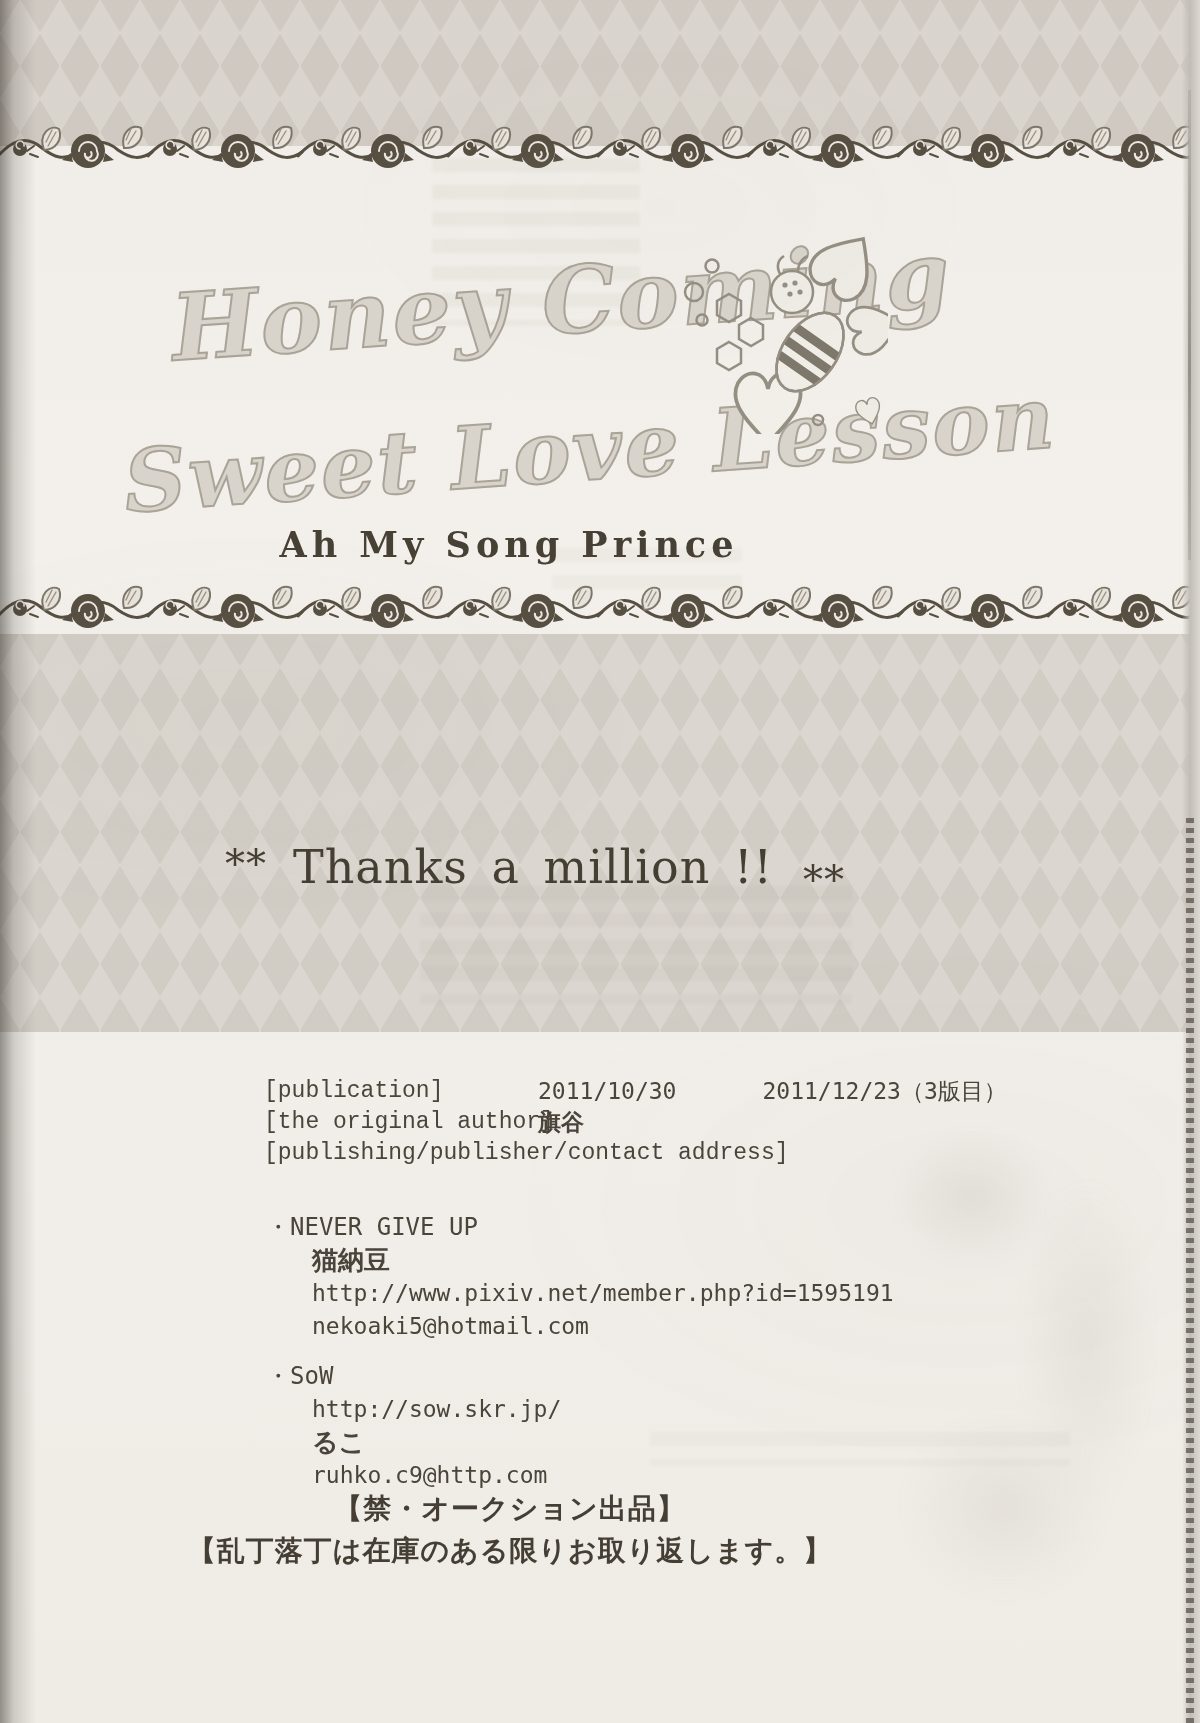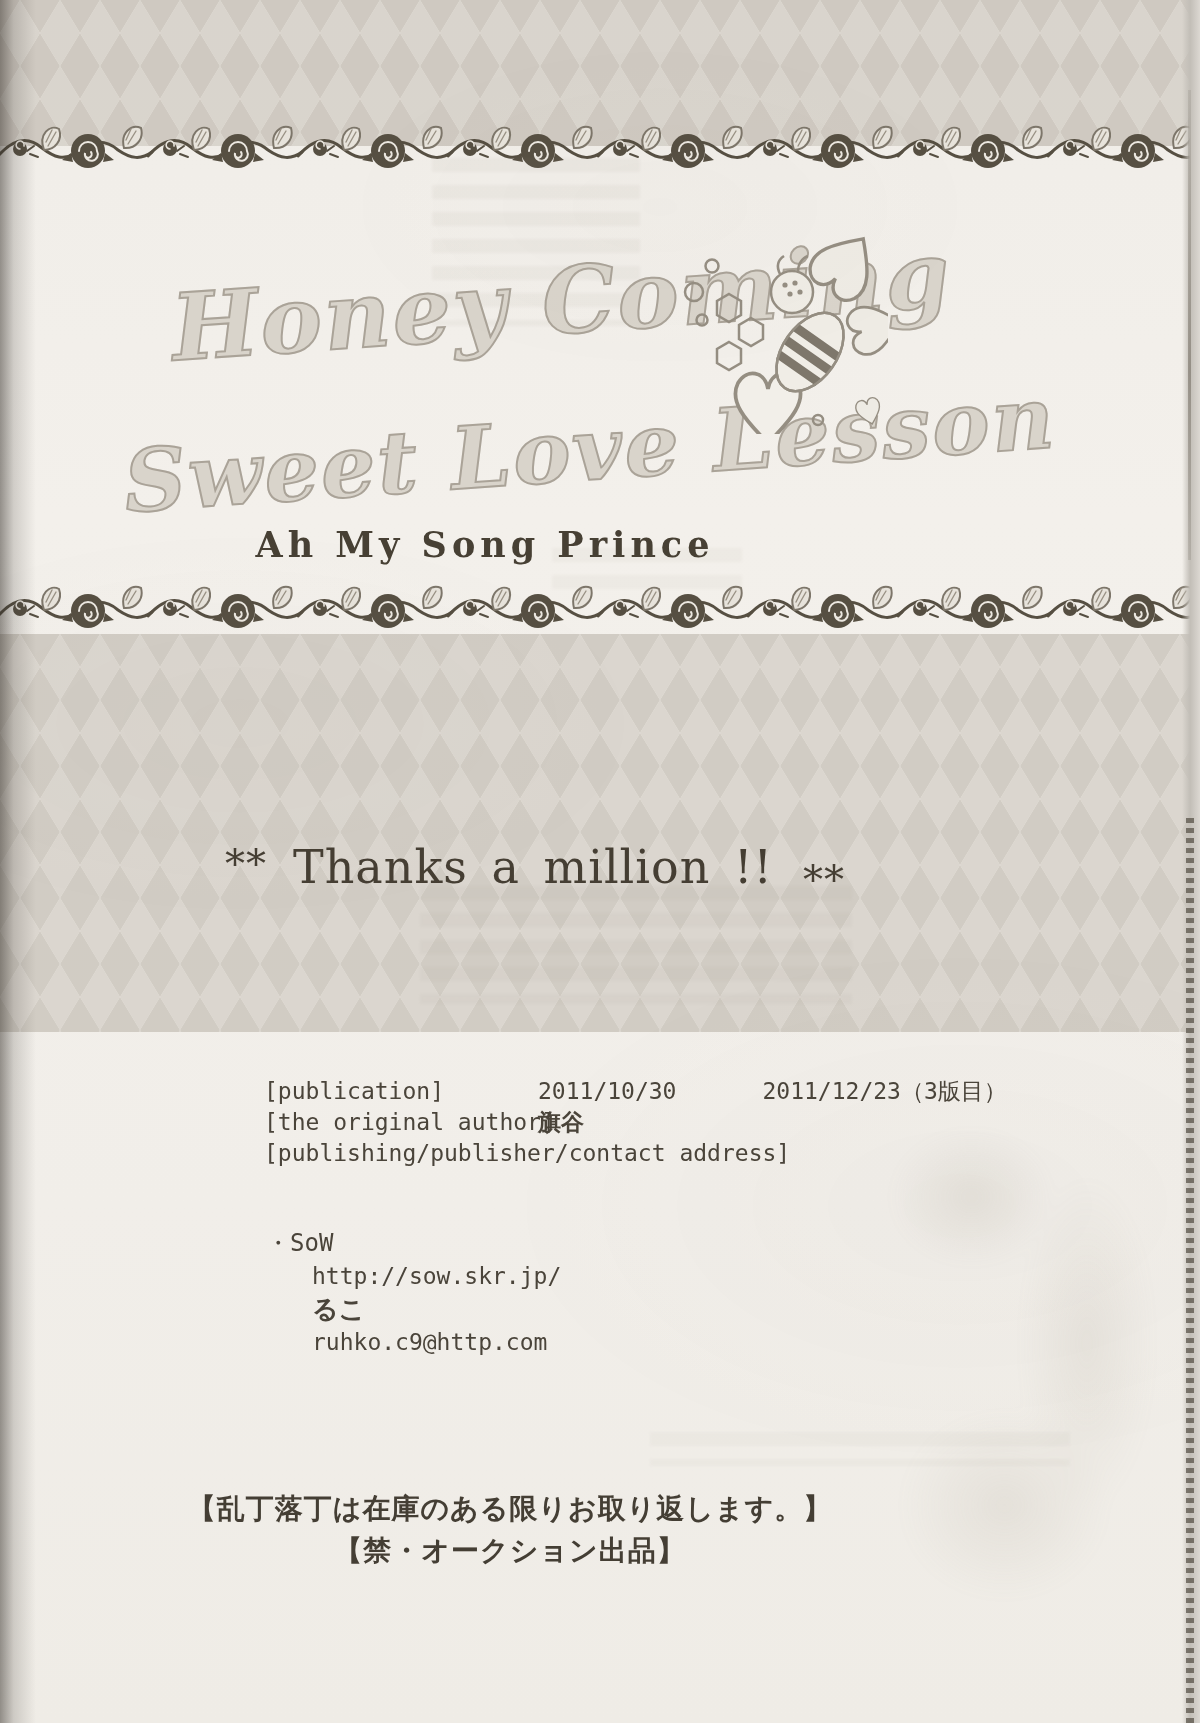--- a/index.html
+++ b/index.html
@@ -21,39 +21,39 @@
   .title-block{
     position:absolute;left:118px;top:228px;width:840px;transform:rotate(-4deg);
     font-family:"DejaVu Serif", serif;font-style:italic;font-weight:bold;
     color:#d9d4cb;-webkit-text-stroke:2px #aaa398;
     text-shadow:0 0 1px rgba(140,132,120,.45);
     line-height:150px;letter-spacing:2px;
   }
   .title-line1{font-size:92px;padding-left:58px;white-space:nowrap;}
   .title-line2{font-size:86px;white-space:nowrap;}
   .subtitle{
-    position:absolute;left:165px;top:524px;width:640px;text-align:center;
+    position:absolute;left:189px;top:524px;width:640px;text-align:center;
     font-family:"DejaVu Serif", serif;font-weight:bold;font-size:35px;
     letter-spacing:5px;color:#474034;
   }
   
   .bee-wrap{position:absolute;left:672px;top:230px;width:216px;height:204px;}
   
   .thanks{
     position:absolute;left:135px;top:840px;width:800px;text-align:center;
     font-family:"DejaVu Serif", serif;font-weight:normal;font-size:46px;color:#453e33;
     letter-spacing:1px;word-spacing:8px;white-space:nowrap;
   }
   .thanks .ast-left{position:relative;top:-6px;margin-right:26px;font-size:40px;}
   .thanks .ast-right{position:relative;top:10px;margin-left:30px;font-size:40px;}
   
   .colophon{position:absolute;left:264px;top:1076px;width:760px;
     font-family:"DejaVu Sans Mono", monospace;font-size:23px;color:#4a443a;}
   .col-row{display:flex;line-height:31px;white-space:nowrap;}
-  .col-label{width:274px;flex:none;}
+  .col-label{width:274px;flex:none;font-family:Liberation Mono, monospace;}
   .col-label.wide{width:auto;text-align:center;}
   .col-val-pair{display:flex;gap:86px;}
   .jp{font-family:"Liberation Sans", sans-serif;font-weight:bold;}
   
   .circles{position:absolute;left:266px;top:1210px;width:720px;
     font-family:"DejaVu Sans Mono", monospace;color:#4a443a;}
   .circle-name{font-size:24px;line-height:34px;white-space:nowrap;}
   .circle-detail{margin-left:46px;line-height:33px;white-space:nowrap;}
   .circle-artist{font-size:26px;font-family:"Liberation Sans", sans-serif;font-weight:bold;}
   .circle-url,.circle-email{font-size:23px;}
@@ -216,32 +216,38 @@
     <div class="col-row">
       <span class="col-label">[the original author]</span>
       <span class="jp">旗谷</span>
     </div>
     <div class="col-row">
       <span class="col-label wide">[publishing/publisher/contact address]</span>
     </div>
   </div>
 
   <div class="circles">
+    <div>
+      <div class="circle-name">・NEVER GIVE UP</div>
+      <div class="circle-detail circle-artist">猫納豆</div>
+      <div class="circle-detail circle-url">http://www.pixiv.net/member.php?id=1595191</div>
+      <div class="circle-detail circle-email">nekoaki5@hotmail.com</div>
+    </div>
     <div class="circle-gap"></div>
     <div>
       <div class="circle-name">・SoW</div>
       <div class="circle-detail circle-url">http://sow.skr.jp/</div>
       <div class="circle-detail circle-artist">るこ</div>
       <div class="circle-detail circle-email">ruhko.c9@http.com</div>
     </div>
   </div>
 
   <div class="notices">
+    <div>【禁・オークション出品】</div>
     <div>【乱丁落丁は在庫のある限りお取り返します。】</div>
-    <div>【禁・オークション出品】</div>
   </div>
 
   <div class="ghost ghost-lines ghost-5"></div>
   <div class="ghost ghost-art"></div>
 
   <div class="paper-texture"></div>
   <div class="left-edge"></div>
   <div class="right-edge"></div>
 </div>
 

